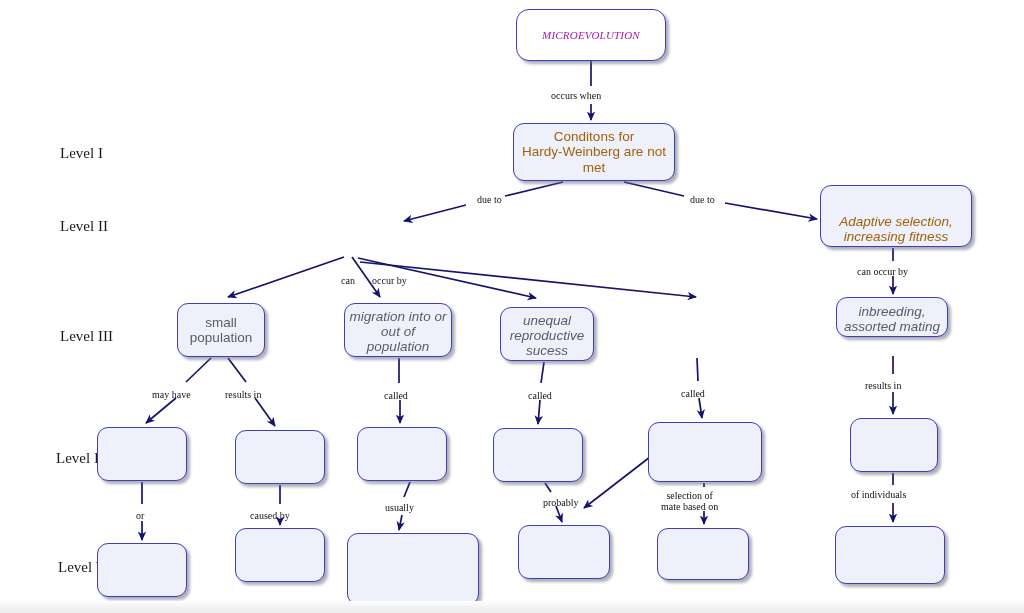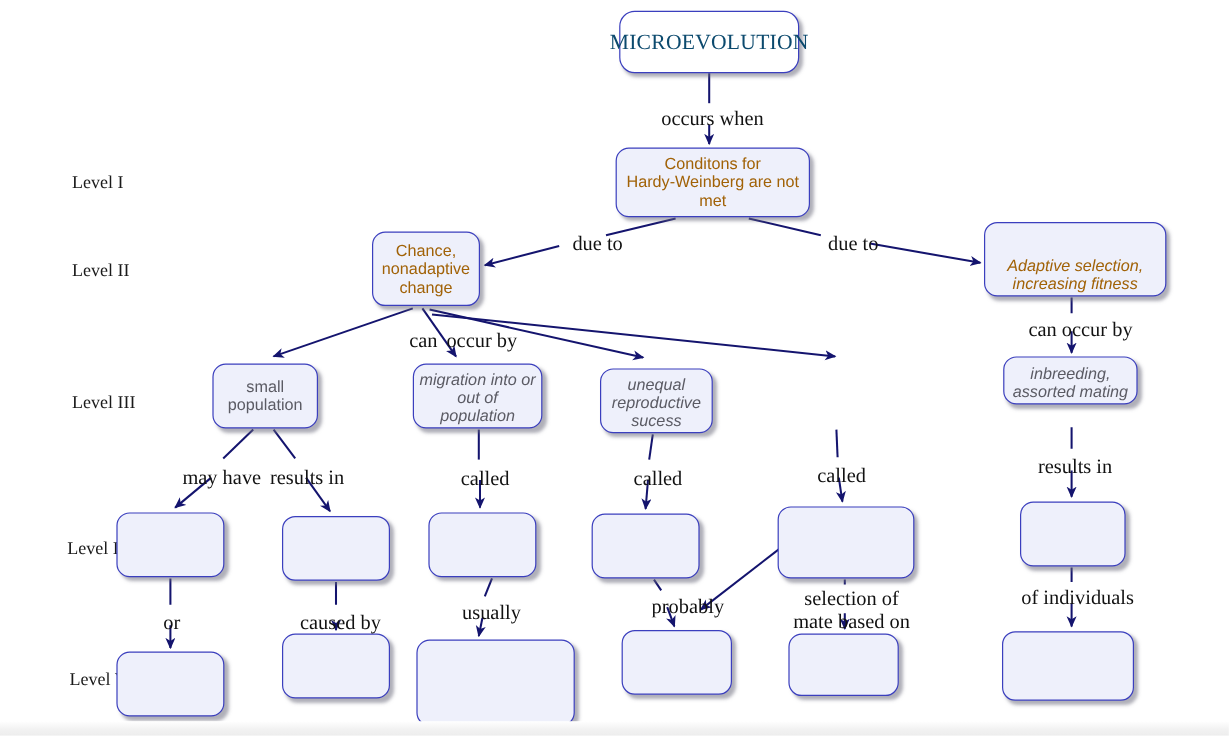--- a/index.html
+++ b/index.html
@@ -45,41 +45,42 @@
     border:1.6px solid #3b3fbe;
     border-radius:13px;
   }
   .node-text{
     display:block;
     line-height:1.12;
     white-space:pre-line;
   }
   .root .node-text{
     font-family:"Liberation Serif", serif;
-    font-size:18px;
-    color:#0c4a6e;
+    font-size:11px;
+    color:#a21caf;
     letter-spacing:0.2px;
+    font-style:italic;
   }
   .pink .node-text{
     font-family:"Liberation Sans", sans-serif;
     font-size:13.5px;
     color:#a16207;
   }
   .gray .node-text{
     font-family:"Liberation Sans", sans-serif;
     font-size:13.5px;
     color:#5b5b64;
   }
   .node.top-align{align-items:flex-end;padding-top:24px;font-style:italic;}
   .node.blank .node-text{font-size:0;}
 
   .link-label{
     position:absolute;
     font-family:"Liberation Serif", serif;
-    font-size:17px;
+    font-size:10px;
     color:#121212;
     white-space:pre-line;
     text-align:center;
     line-height:1.1;
     background:transparent;
   }
 </style>
 </head>
 <body>
 
@@ -158,25 +159,20 @@
   <div class="node root" style="left:516px;top:9px;width:150px;height:52px;">
     <span class="node-text">MICROEVOLUTION</span>
   </div>
 
   <div class="node pink" style="left:513px;top:123px;width:162px;height:58px;">
     <span class="node-text">Conditons for
 Hardy-Weinberg are not
 met</span>
   </div>
 
-  <div class="node pink" style="left:310px;top:193px;width:90px;height:62px;">
-    <span class="node-text">Chance,
-nonadaptive
-change</span>
-  </div>
 
   <div class="node pink top-align" style="left:820px;top:185px;width:152px;height:62px;">
     <span class="node-text">Adaptive selection,
 increasing fitness</span>
   </div>
 
   <div class="node gray" style="left:177px;top:303px;width:88px;height:54px;">
     <span class="node-text">small
 population</span>
   </div>

